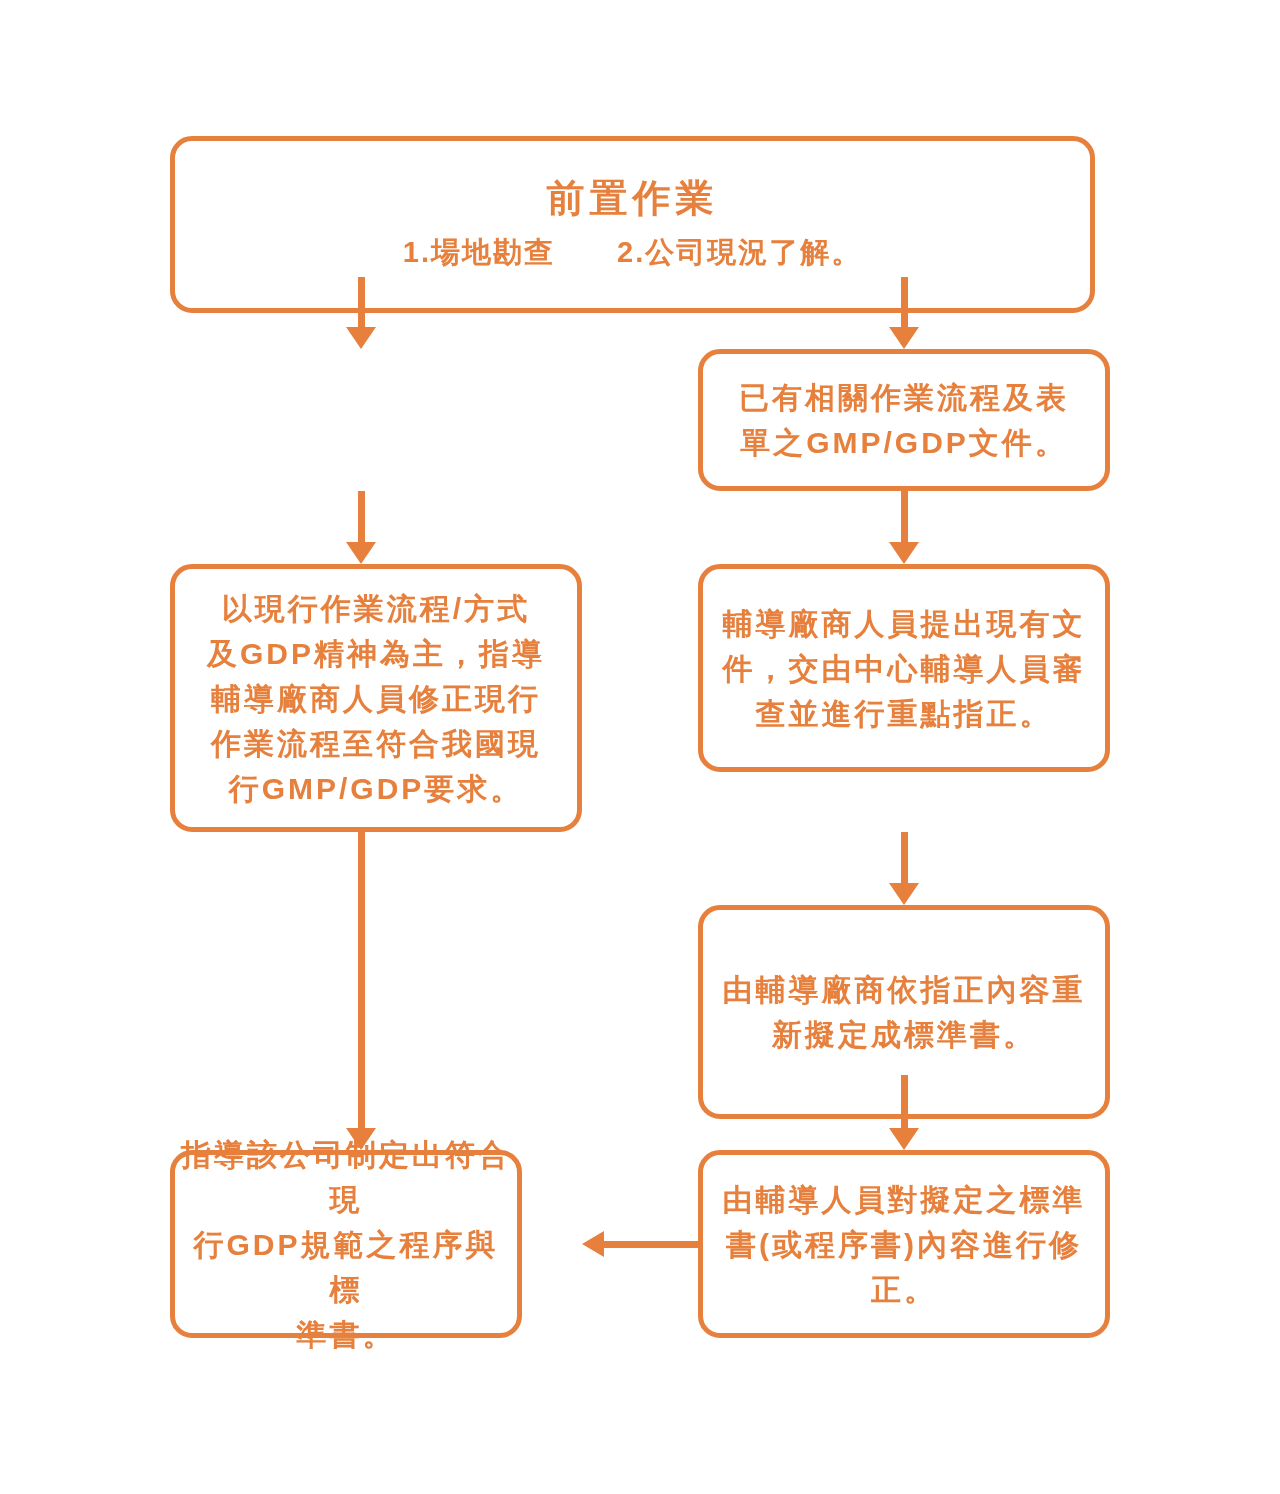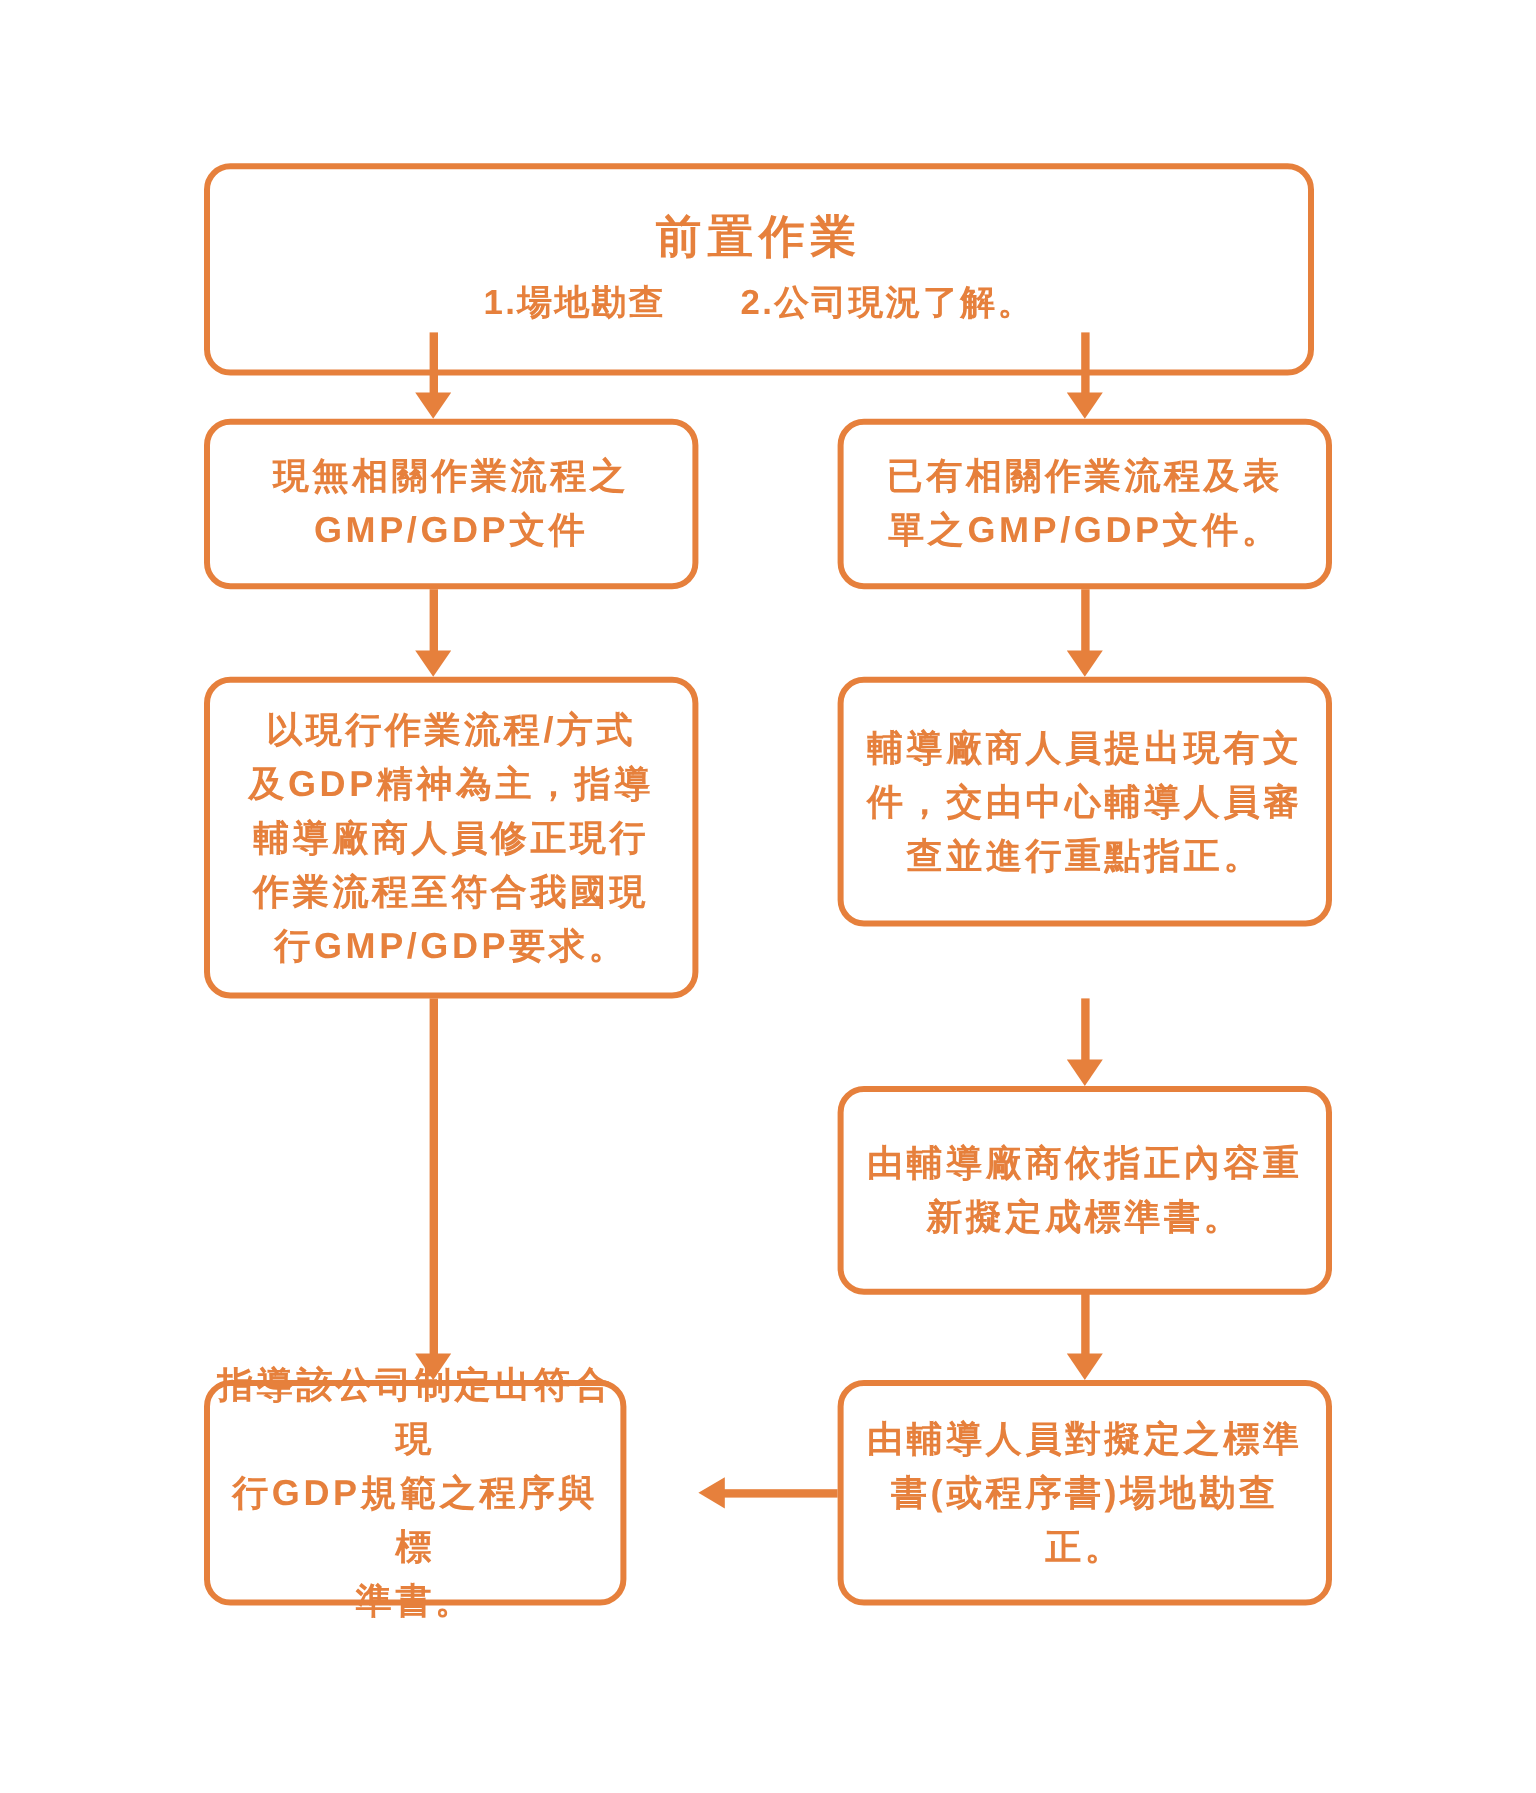--- a/index.html
+++ b/index.html
@@ -102,55 +102,51 @@
 </head>
 <body>
 
 <div class="stage">
 
   <div class="fbox" style="left:170px; top:100px; width:925px; height:177px;margin-top:36px;">
     <div class="title">前置作業</div>
     <div class="subtitle">1.場地勘查　　2.公司現況了解。</div>
   </div>
 
-  <div class="fbox" style="left:170px; top:349px; width:412px; height:142px;">
-    <div class="txt">現無相關作業流程之
-GMP/GDP文件</div>
-  </div>
   <div class="fbox" style="left:698px; top:349px; width:412px; height:142px;">
     <div class="txt">已有相關作業流程及表
 單之GMP/GDP文件。</div>
   </div>
 
   <div class="fbox" style="left:170px; top:564px; width:412px; height:268px;text-align:center;">
     <div class="txt">以現行作業流程/方式
 及GDP精神為主，指導
 輔導廠商人員修正現行
 作業流程至符合我國現
 行GMP/GDP要求。</div>
   </div>
   <div class="fbox" style="left:698px; top:564px; width:412px; height:208px;">
     <div class="txt">輔導廠商人員提出現有文
 件，交由中心輔導人員審
 查並進行重點指正。</div>
   </div>
 
-  <div class="fbox" style="left:698px; top:905px; width:412px; height:174px;">
+  <div class="fbox" style="left:698px; top:905px; width:412px; height:214px;">
     <div class="txt">由輔導廠商依指正內容重
 新擬定成標準書。</div>
   </div>
 
   <div class="fbox" style="left:170px; top:1150px; width:352px; height:188px;">
     <div class="txt">指導該公司制定出符合現
 行GDP規範之程序與標
 準書。</div>
   </div>
   <div class="fbox" style="left:698px; top:1150px; width:412px; height:188px;">
     <div class="txt">由輔導人員對擬定之標準
-書(或程序書)場地勘查
+書(或程序書)內容進行修
 正。</div>
   </div>
 
   <div class="varrow" style="left:346px; top:277px; height:72px;">
     <div class="stem"></div>
     <div class="head"></div>
   </div>
   <div class="varrow" style="left:889px; top:277px; height:72px;">
     <div class="stem"></div>
     <div class="head"></div>

